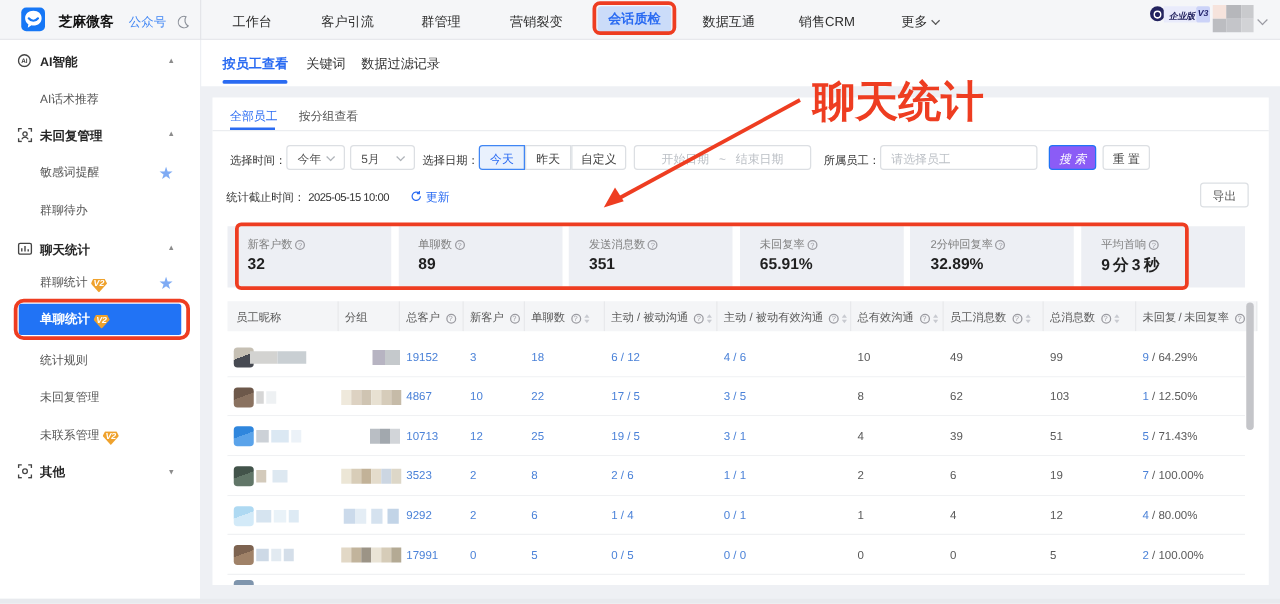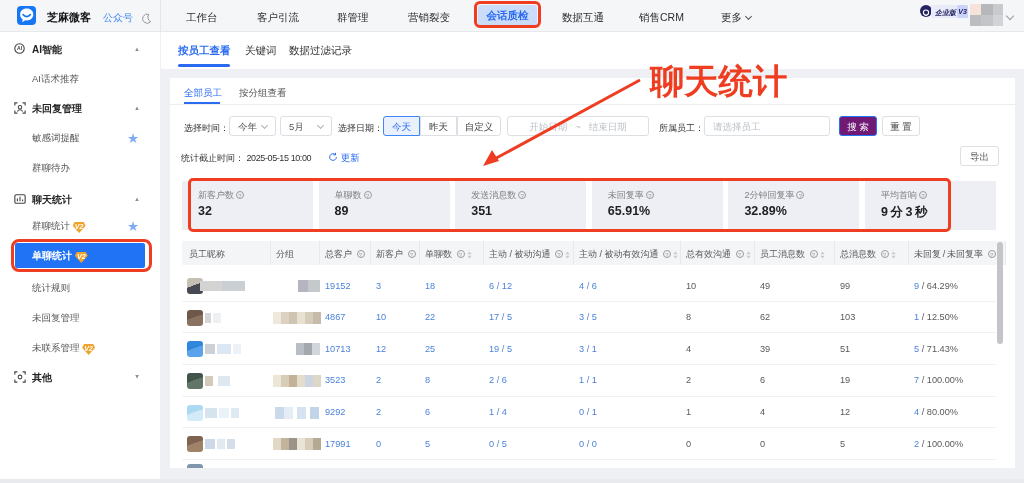--- a/index.html
+++ b/index.html
@@ -169,21 +169,21 @@
   <div class="flabel" style="left:14px;">选择时间：</div>
   <div class="ctrl sel" style="left:59px;width:47px;">今年<span class="sc"></span></div>
   <div class="ctrl sel" style="left:110px;width:52px;">5月<span class="sc"></span></div>
   <div class="flabel" style="left:168px;">选择日期：</div>
   <div class="dbtn" style="left:213px;width:37px;border-radius:3px 0 0 3px;border-color:#4086f4;color:#2a6bf2;background:#e9f1fd;">今天</div>
   <div class="dbtn" style="left:250px;width:37px;">昨天</div>
   <div class="dbtn" style="left:287px;width:44px;border-radius:0 3px 3px 0;">自定义</div>
   <div class="ctrl" style="left:337px;width:142px;padding-top:4px;text-align:center;"><span class="ph">开始日期&nbsp;&nbsp;&nbsp;~&nbsp;&nbsp;&nbsp;结束日期</span></div>
   <div class="flabel" style="left:489px;">所属员工：</div>
   <div class="ctrl" style="left:534px;width:126px;padding:4px 0 0 8px;"><span class="ph">请选择员工</span></div>
-  <div class="dbtn" style="left:669px;width:38px;background:#701a75;border-color:#2173f5;color:#fff;border-radius:3px;">搜 索</div>
+  <div class="dbtn" style="left:669px;width:38px;background:#8b5cf6;border-color:#2173f5;color:#fff;border-radius:3px;font-style:italic;">搜 索</div>
   <div class="dbtn" style="left:712px;width:38px;border-radius:3px;">重 置</div>
   <div id="cutoff">统计截止时间：&nbsp;<span class="dt">2025-05-15 10:00</span></div>
   <div id="upd"><svg width="10" height="10" viewBox="0 0 12 12" style="vertical-align:-1px;">
         <path d="M10 6a4 4 0 1 1-1.2-2.8M9 1v2.4H6.6" fill="none" stroke="#2a6bf2" stroke-width="1.2"></path>
       </svg> 更新</div>
   <div id="export">导出</div>
   <div class="stat" style="left:12px;width:131px;">
       <span class="lb">新客户数<span class="qm">?</span></span>
       <span class="vl">32</span>
     </div>

